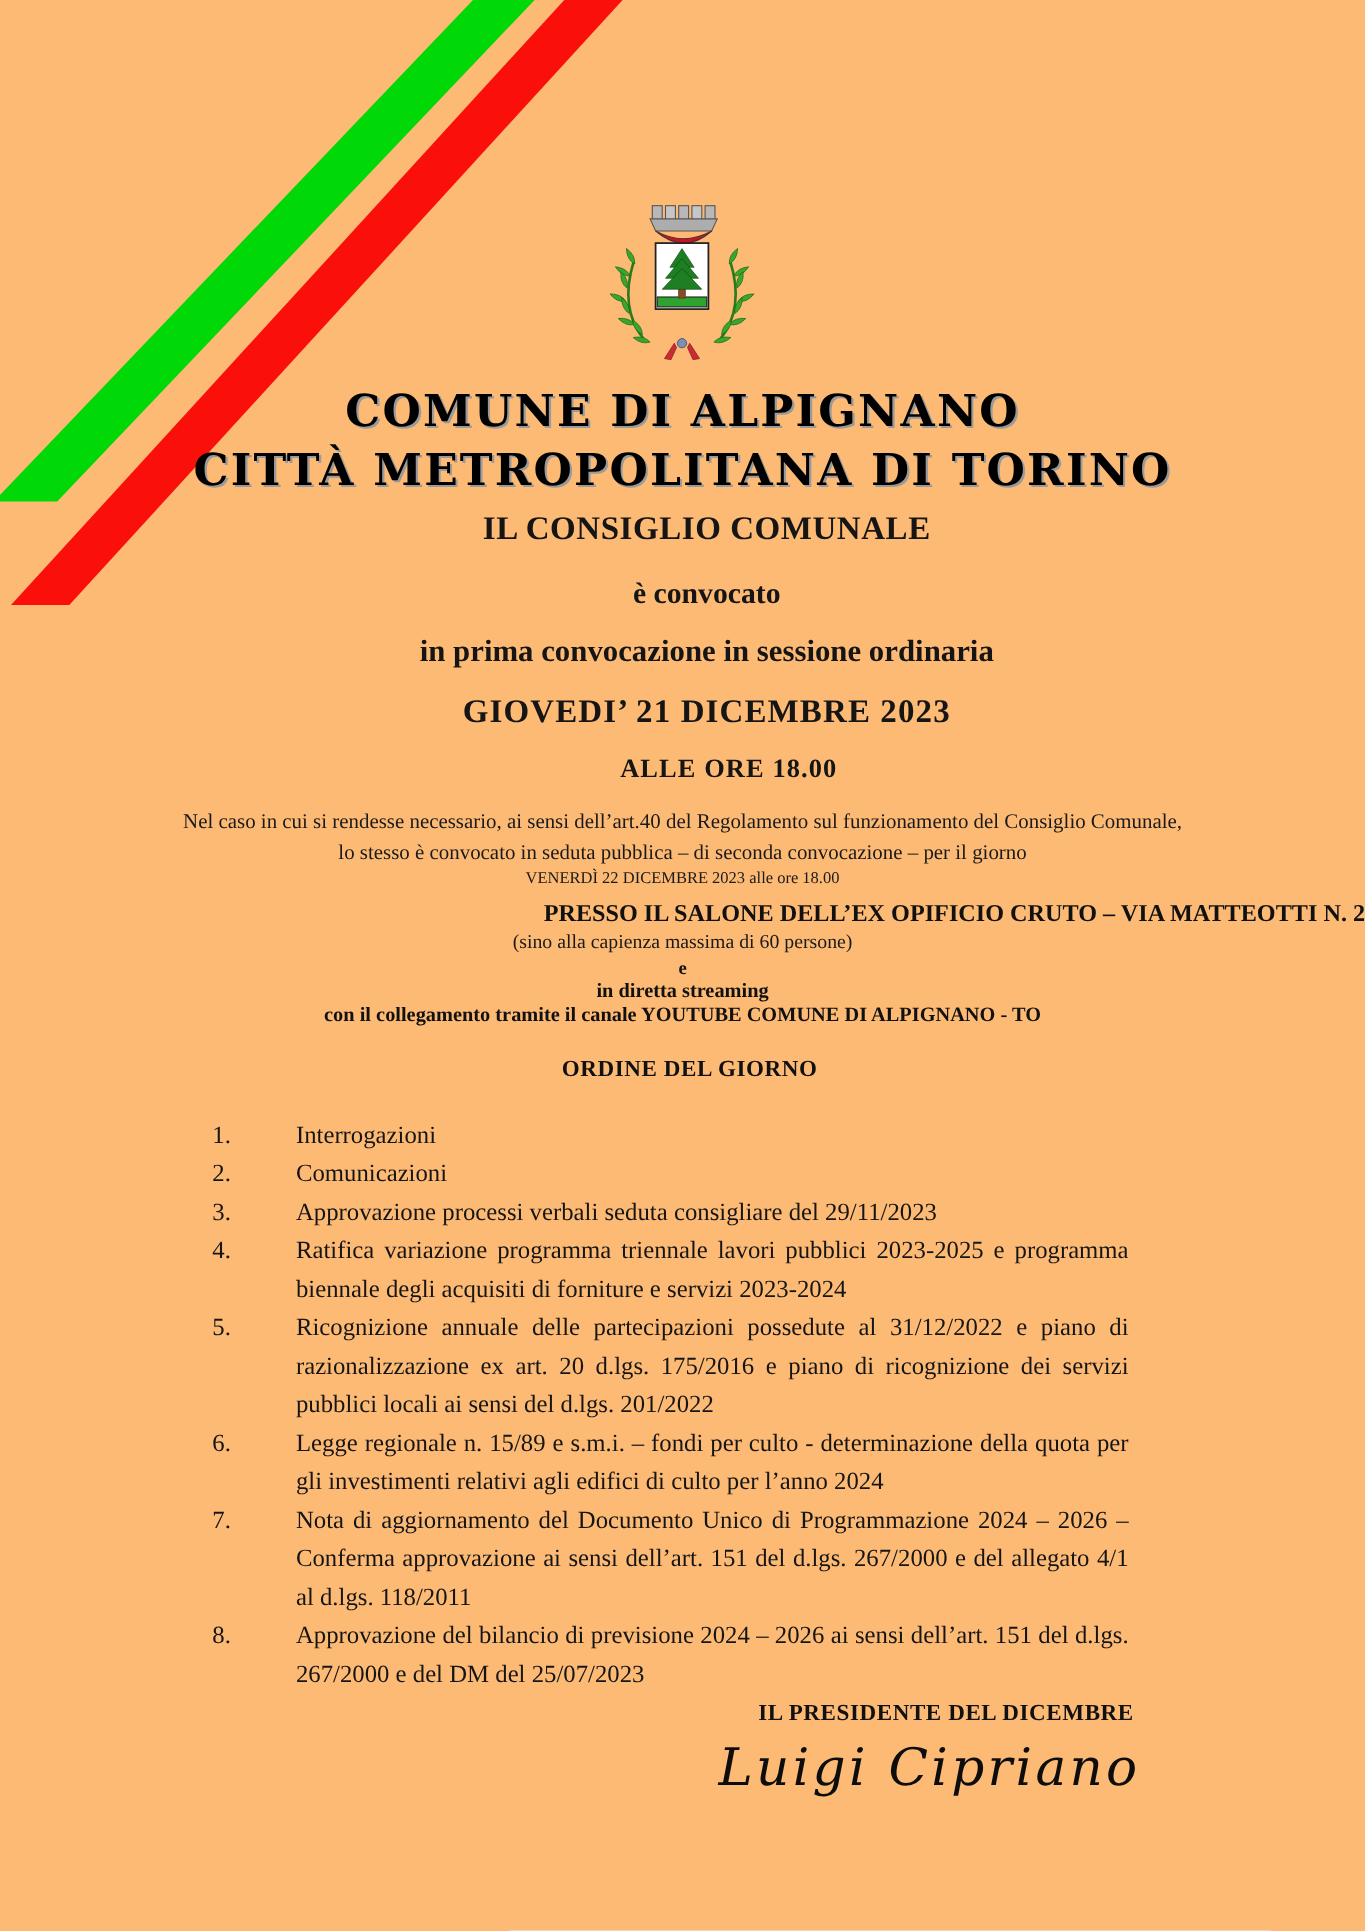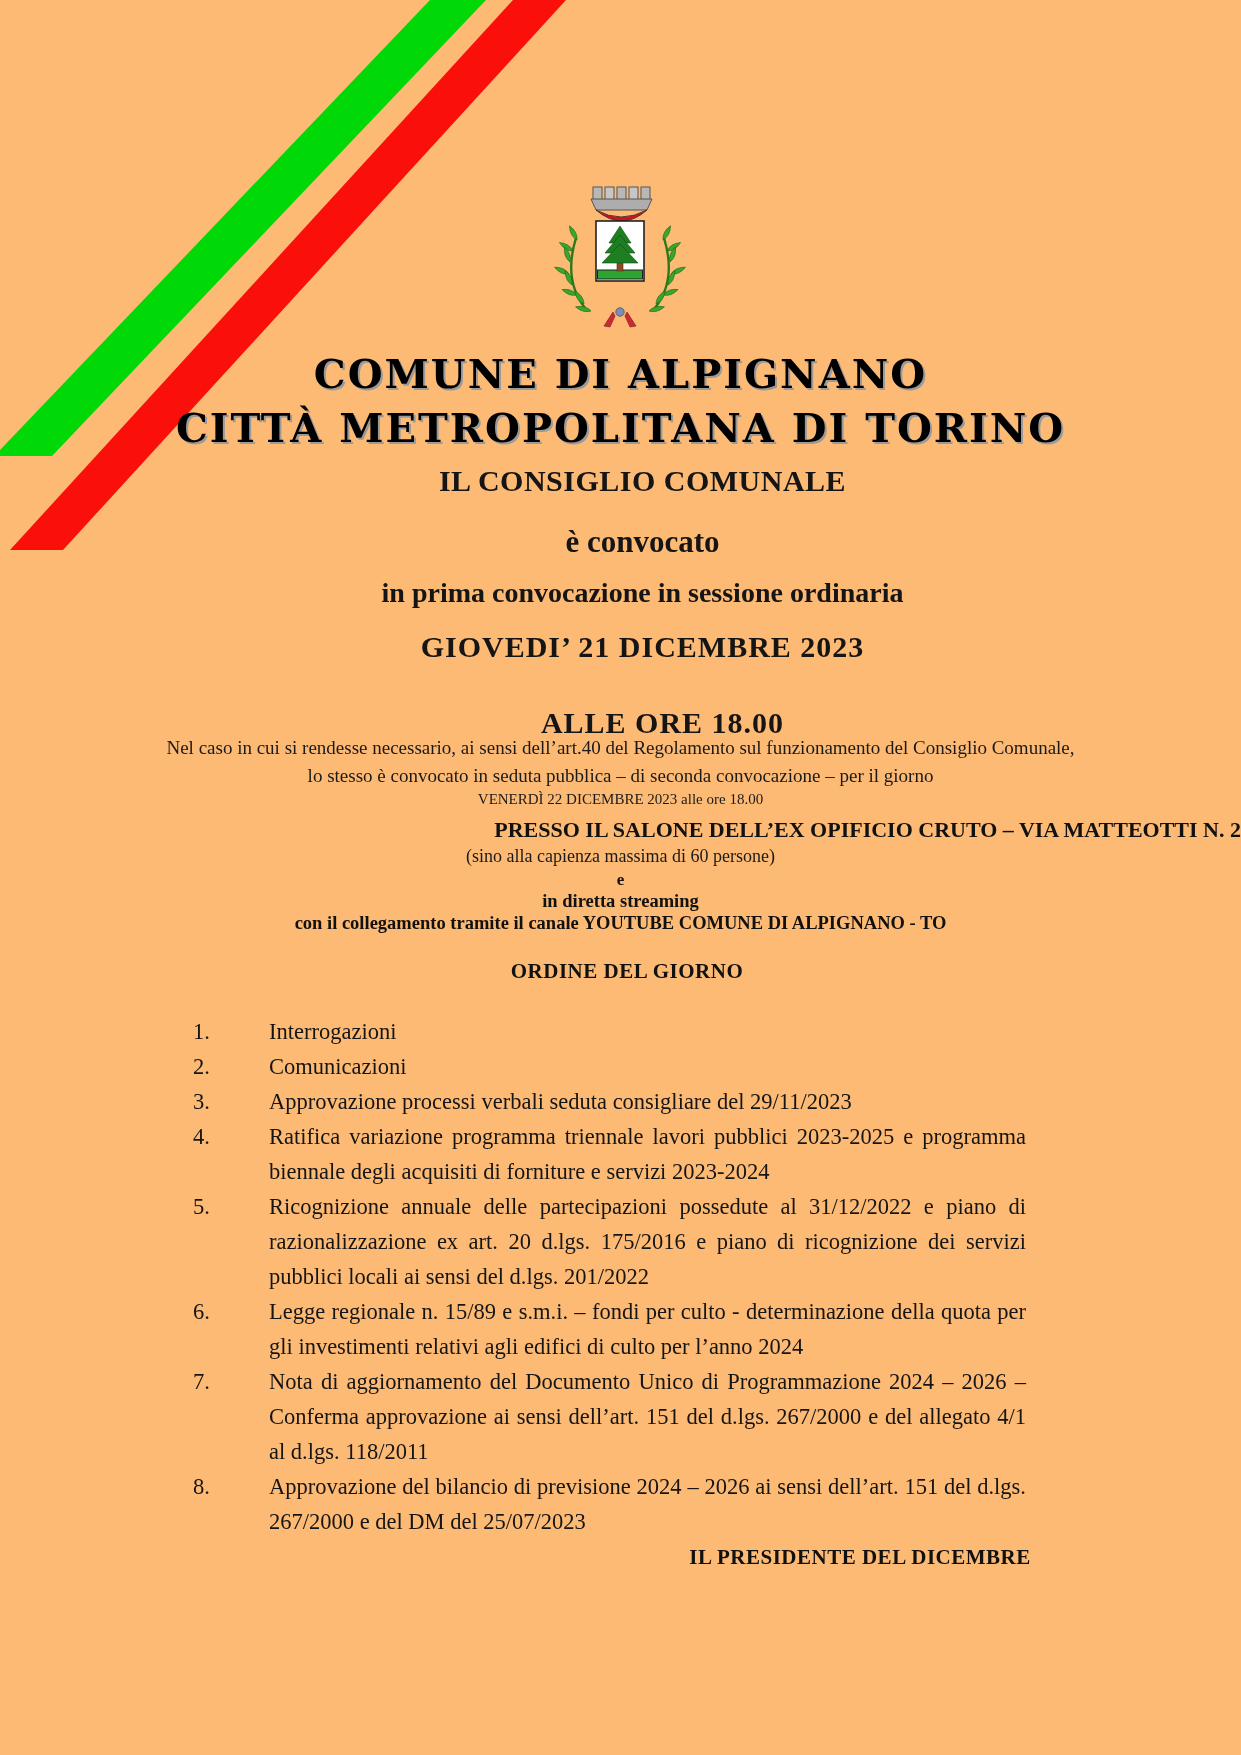--- a/index.html
+++ b/index.html
@@ -22,24 +22,24 @@
     font-size:40px;
     letter-spacing:2px;
     color:#000;
     text-shadow:2px 2px 0 #9a9a9a;
   }
   .t-comune{top:350px;}
   .t-citta{top:404px;}
 
   .h-bold{font-weight:bold;color:#151515;margin-left:44px;}
   .h-consiglio{top:464px;font-size:30px;letter-spacing:.5px;}
-  .h-convocato{top:524px;font-size:31px;}
+  .h-convocato{top:524px;font-size:27px;}
   .h-prima{top:577px;font-size:28px;}
   .h-giovedi{top:630px;font-size:30px;letter-spacing:1px;}
-  .h-ore{top:706px;font-size:30px;letter-spacing:1px;padding-left:40px;}
+  .h-ore{top:686px;font-size:24px;letter-spacing:1px;padding-left:40px;}
 
   .note{font-size:19px;color:#1a1a1a;}
   .note1{top:737px;}
   .note2{top:765px;}
   .venerdi{top:791px;font-size:15px;}
   .presso{top:817px;font-size:22px;font-weight:bold;text-align:right;}
   .sino{top:846px;font-size:18px;}
   .e-line{top:870px;font-size:17px;font-weight:bold;}
   .streaming{top:891px;font-size:18.5px;font-weight:bold;}
   .youtube{top:913px;font-size:18.5px;font-weight:bold;}
@@ -179,14 +179,15 @@
       <span class="agenda-num">7.</span>
       <span class="agenda-txt">Nota di aggiornamento del Documento Unico di Programmazione 2024 – 2026 – Conferma approvazione ai sensi dell’art. 151 del d.lgs. 267/2000 e del allegato 4/1 al d.lgs. 118/2011</span>
     </div>
     <div class="agenda-row">
       <span class="agenda-num">8.</span>
       <span class="agenda-txt">Approvazione del bilancio di previsione 2024 – 2026 ai sensi dell’art. 151 del d.lgs. 267/2000 e del DM del 25/07/2023</span>
     </div>
   </div>
 
   <div class="sig-role">IL PRESIDENTE DEL DICEMBRE</div>
+  <div class="sig-name">Luigi Cipriano</div>
 
 </div>
 
 </body></html>

